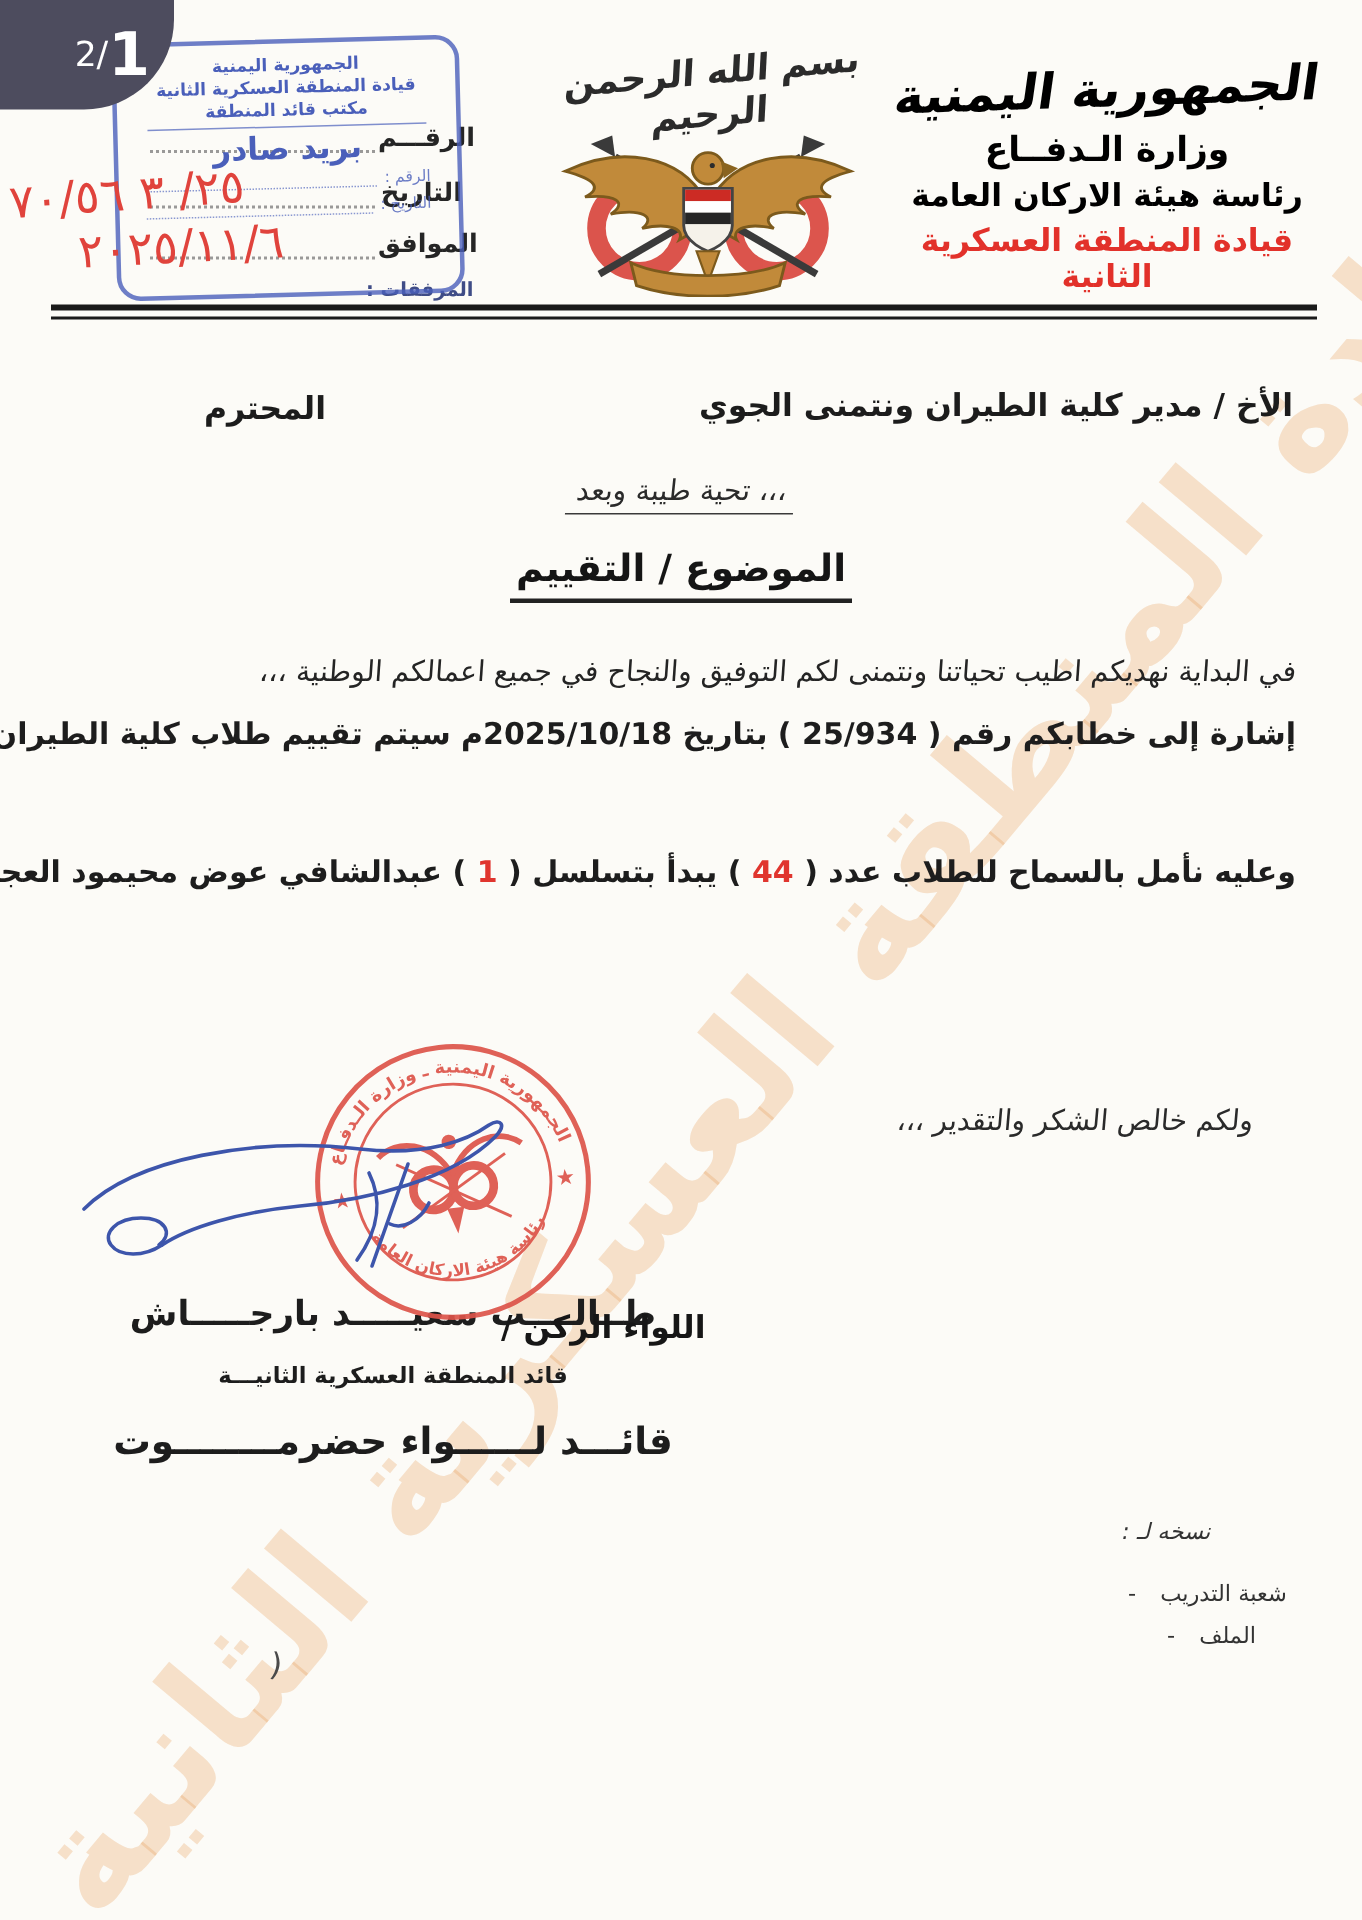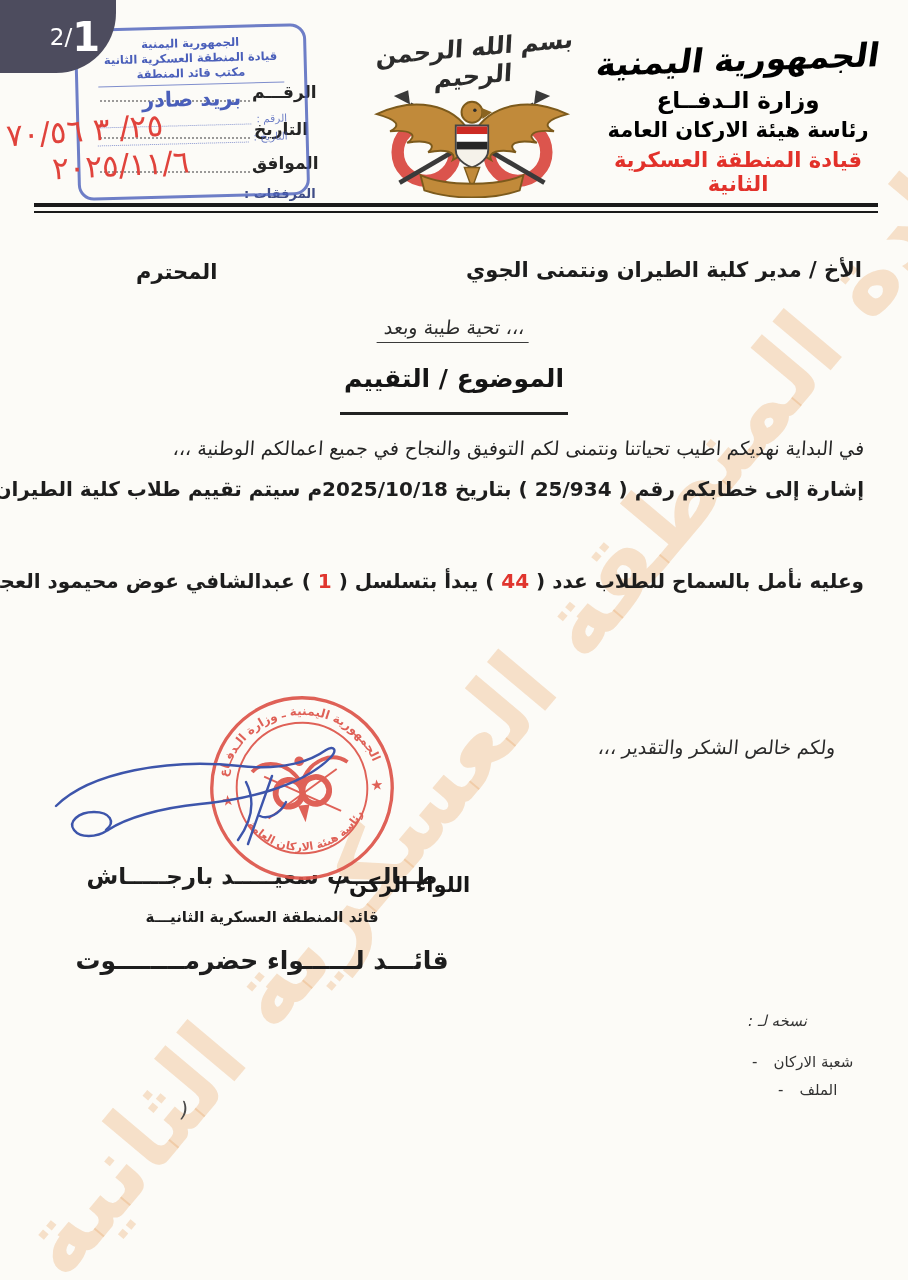--- a/index.html
+++ b/index.html
@@ -53,21 +53,21 @@
 
   
   .addressee { position:absolute; right:46px; top:258px; font-size:21px; font-weight:bold;
     direction:rtl; color:#1c1c1c; z-index:1; }
   .honorific { position:absolute; left:136px; top:260px; font-size:21px; font-weight:bold; color:#1c1c1c; z-index:1; }
   .salutation { position:absolute; left:0; right:0; top:316px; text-align:center; z-index:1; }
   .salutation span { font-size:19px; color:#2a2a2a; border-bottom:1.5px solid #3a3a3a;
     padding:0 6px 4px; display:inline-block; transform:skewX(-6deg); }
   .subject { position:absolute; left:0; right:0; top:364px; text-align:center; z-index:1; }
   .subject span { font-size:25px; font-weight:bold; color:#151515; border-bottom:3px solid #222;
-    padding:0 4px 19px; display:inline-block; }
+    padding:0 4px 6px; display:inline-block; }
   .opening { position:absolute; right:44px; top:437px; font-size:19px; color:#242424;
     direction:rtl; transform:skewX(-4deg); z-index:1; white-space:nowrap; }
   .p-line { position:absolute; right:44px; left:40px; direction:rtl; text-align:right;
     font-size:20px; font-weight:bold; color:#1d1d1d; z-index:1; white-space:nowrap; }
   .pl1 { top:477px; } .pl2 { top:524px; } .pl3 { top:569px; } .pl4 { top:616px; }
   .red { color:#e0352e; }
   .num-group { direction:ltr; unicode-bidi:embed; }
   .closing { position:absolute; right:72px; top:736px; font-size:19px; color:#2a2a2a;
     transform:skewX(-5deg); z-index:1; direction:rtl; }
 
@@ -225,21 +225,21 @@
 
   <div class="sig-block">
     <div class="sig-name">طــالــــب سعيـــــد بارجـــــاش</div>
     <div class="sig-t1">قائد المنطقة العسكرية الثانيـــة</div>
     <div class="sig-t2">قائـــد لــــــواء حضرمــــــــوت</div>
   </div>
 
   <div class="copies-label">نسخه لـ :</div>
   <div class="copy-item copy-1">
     <span>-</span>
-    <span>شعبة الاركان</span>
+    <span>شعبة التدريب</span>
   </div>
   <div class="copy-item copy-2">
     <span>-</span>
     <span>الملف</span>
   </div>
 
   <span class="stray">)</span>
 
 </div>
 

